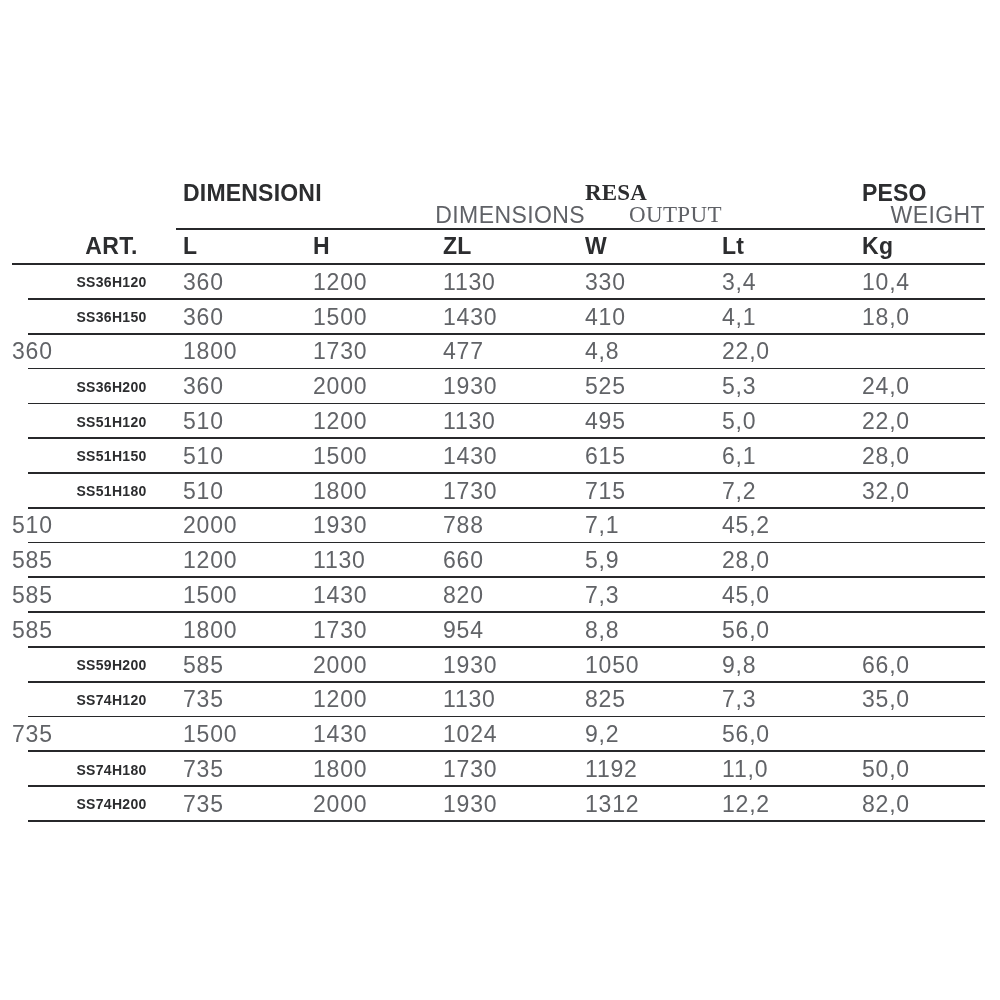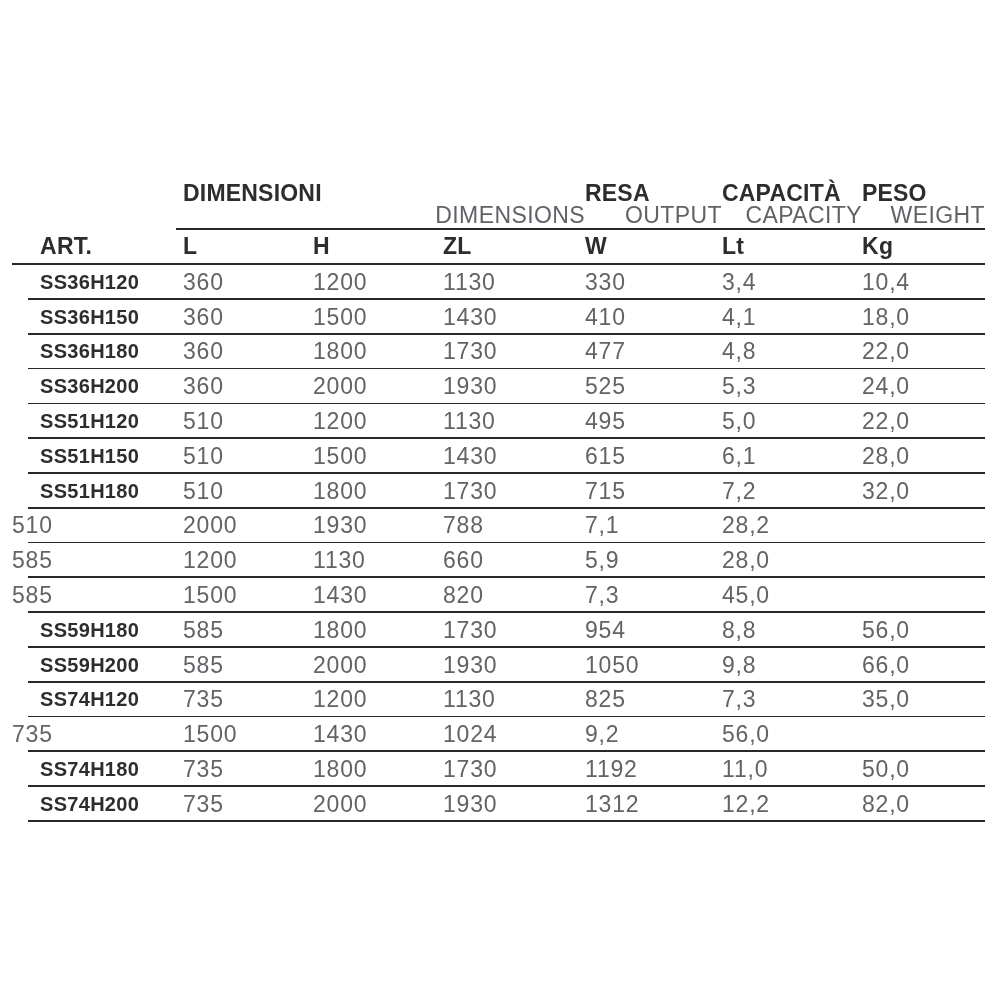--- a/index.html
+++ b/index.html
@@ -13,21 +13,21 @@
   .grid-row {
     display: grid;
     grid-template-columns: 171px 130px 130px 142px 137px 140px 1fr;
     align-items: center;
   }
 
   
   .group-row { padding-top: 2px; align-items: start; }
   .group-block { white-space: nowrap; }
   .g-dimensions { grid-column: 2 / span 3; }
-  .g-output     { grid-column: 5; }
+  .g-output     { grid-column: 5; font-family: Liberation Serif, serif; }
   .g-capacity   { grid-column: 6; }
   .g-weight     { grid-column: 7; }
   .g-primary {
     font-size: 23px; line-height: 22px; font-weight: 700;
     color: #2c2d2f; letter-spacing: 0.2px;
   }
   .g-secondary {
     font-size: 23px; line-height: 22px; font-weight: 400;
     color: #606267; letter-spacing: 0.4px; text-align: right;
   }
@@ -51,23 +51,23 @@
     position: relative;
     height: 34.8px;
   }
   .data-row::after {
     content: "";
     position: absolute;
     left: 16px; right: 0; bottom: 0;
     height: 1.7px;
     background: #27282a;
   }
-  .art-col { padding-left: 28px; }
+  .art-col { padding-left: 28px; text-align: center; }
   .cell-art {
-    font-size: 20px; font-weight: 700; color: #2c2d2f;
+    font-size: 14px; font-weight: 700; color: #2c2d2f;
     letter-spacing: 0.3px; white-space: nowrap;
   }
   .cell-val {
     font-size: 23px; font-weight: 400; color: #616367;
     letter-spacing: 0.8px; white-space: nowrap;
   }
 </style>
 </head>
 <body>
 
@@ -75,24 +75,20 @@
   <div class="spec-table">
 
     <div class="grid-row group-row">
       <div class="group-block g-dimensions">
         <div class="g-primary">DIMENSIONI</div>
         <div class="g-secondary">DIMENSIONS</div>
       </div>
       <div class="group-block g-output">
         <div class="g-primary">RESA</div>
         <div class="g-secondary">OUTPUT</div>
-      </div>
-      <div class="group-block g-capacity">
-        <div class="g-primary">CAPACITÀ</div>
-        <div class="g-secondary">CAPACITY</div>
       </div>
       <div class="group-block g-weight">
         <div class="g-primary">PESO</div>
         <div class="g-secondary">WEIGHT</div>
       </div>
     </div>
     <div class="group-underline"></div>
 
     <div class="grid-row header-row">
       <div class="col-head art-col">ART.</div>
@@ -120,21 +116,20 @@
           <div class="cell-art art-col">SS36H150</div>
           <div class="cell-val">360</div>
           <div class="cell-val">1500</div>
           <div class="cell-val">1430</div>
           <div class="cell-val">410</div>
           <div class="cell-val">4,1</div>
           <div class="cell-val">18,0</div>
         </div>
 
         <div class="grid-row data-row">
-          <div class="cell-art art-col">SS36H180</div>
           <div class="cell-val">360</div>
           <div class="cell-val">1800</div>
           <div class="cell-val">1730</div>
           <div class="cell-val">477</div>
           <div class="cell-val">4,8</div>
           <div class="cell-val">22,0</div>
         </div>
 
         <div class="grid-row data-row">
           <div class="cell-art art-col">SS36H200</div>
@@ -175,21 +170,21 @@
           <div class="cell-val">7,2</div>
           <div class="cell-val">32,0</div>
         </div>
 
         <div class="grid-row data-row">
           <div class="cell-val">510</div>
           <div class="cell-val">2000</div>
           <div class="cell-val">1930</div>
           <div class="cell-val">788</div>
           <div class="cell-val">7,1</div>
-          <div class="cell-val">28,2</div>
+          <div class="cell-val">45,2</div>
         </div>
 
         <div class="grid-row data-row">
           <div class="cell-val">585</div>
           <div class="cell-val">1200</div>
           <div class="cell-val">1130</div>
           <div class="cell-val">660</div>
           <div class="cell-val">5,9</div>
           <div class="cell-val">28,0</div>
         </div>
@@ -197,21 +192,20 @@
         <div class="grid-row data-row">
           <div class="cell-val">585</div>
           <div class="cell-val">1500</div>
           <div class="cell-val">1430</div>
           <div class="cell-val">820</div>
           <div class="cell-val">7,3</div>
           <div class="cell-val">45,0</div>
         </div>
 
         <div class="grid-row data-row">
-          <div class="cell-art art-col">SS59H180</div>
           <div class="cell-val">585</div>
           <div class="cell-val">1800</div>
           <div class="cell-val">1730</div>
           <div class="cell-val">954</div>
           <div class="cell-val">8,8</div>
           <div class="cell-val">56,0</div>
         </div>
 
         <div class="grid-row data-row">
           <div class="cell-art art-col">SS59H200</div>

